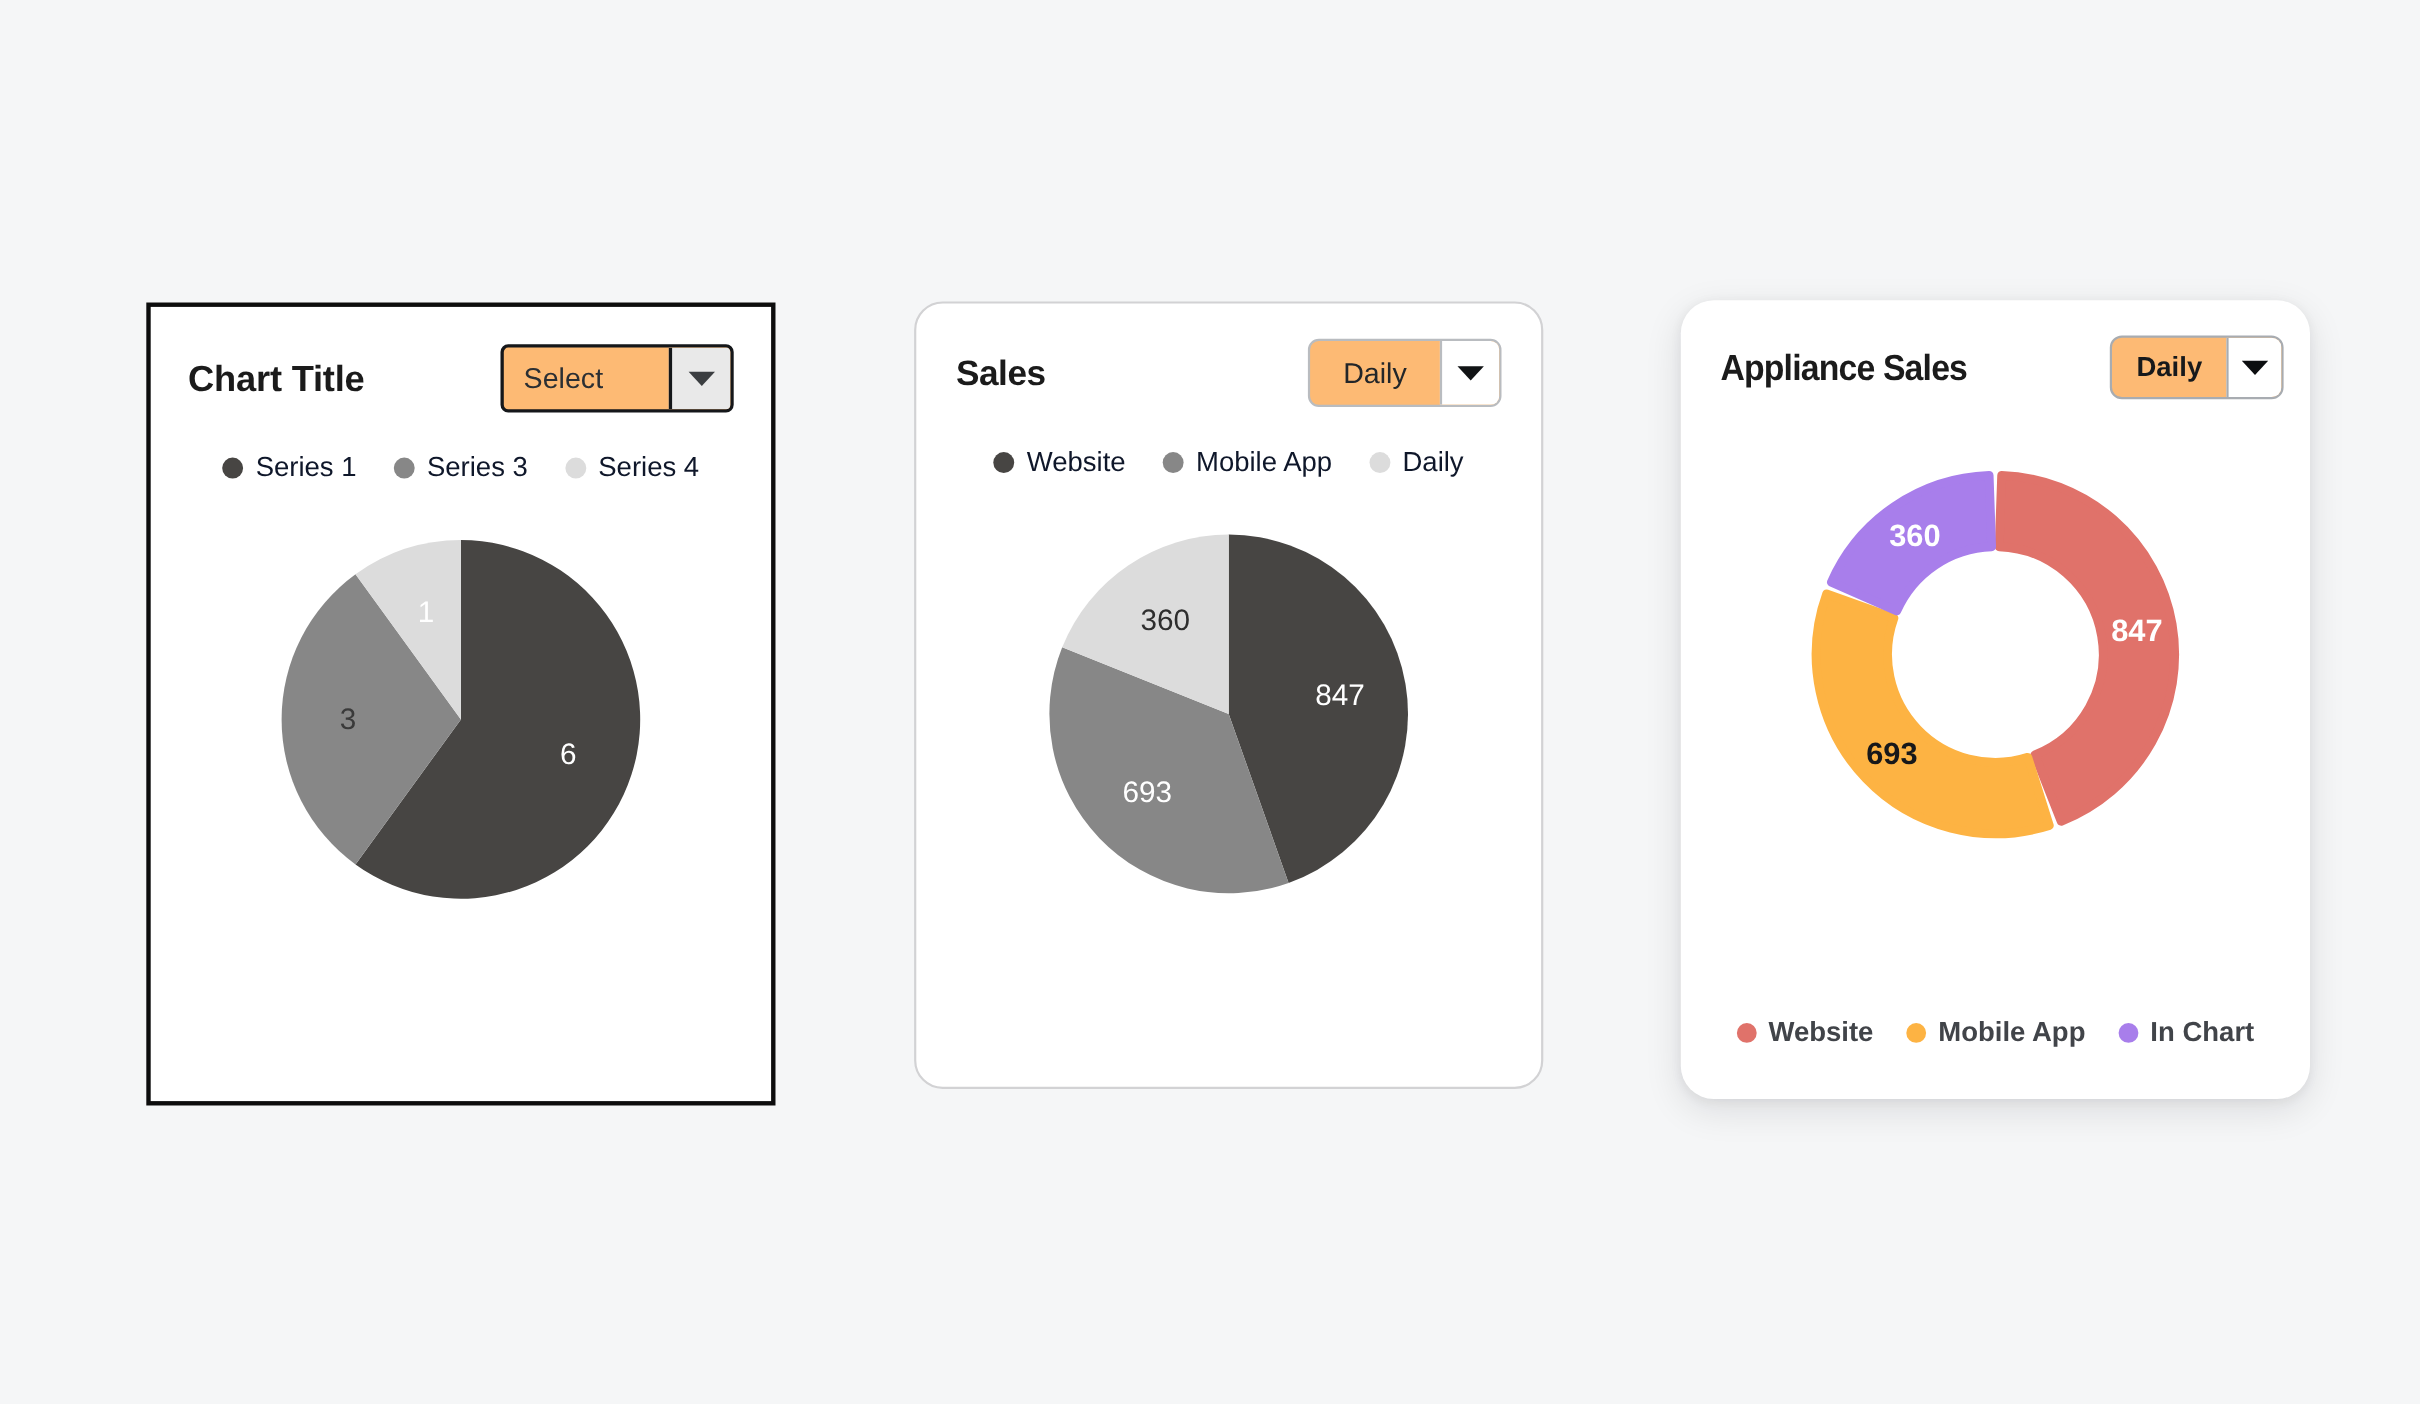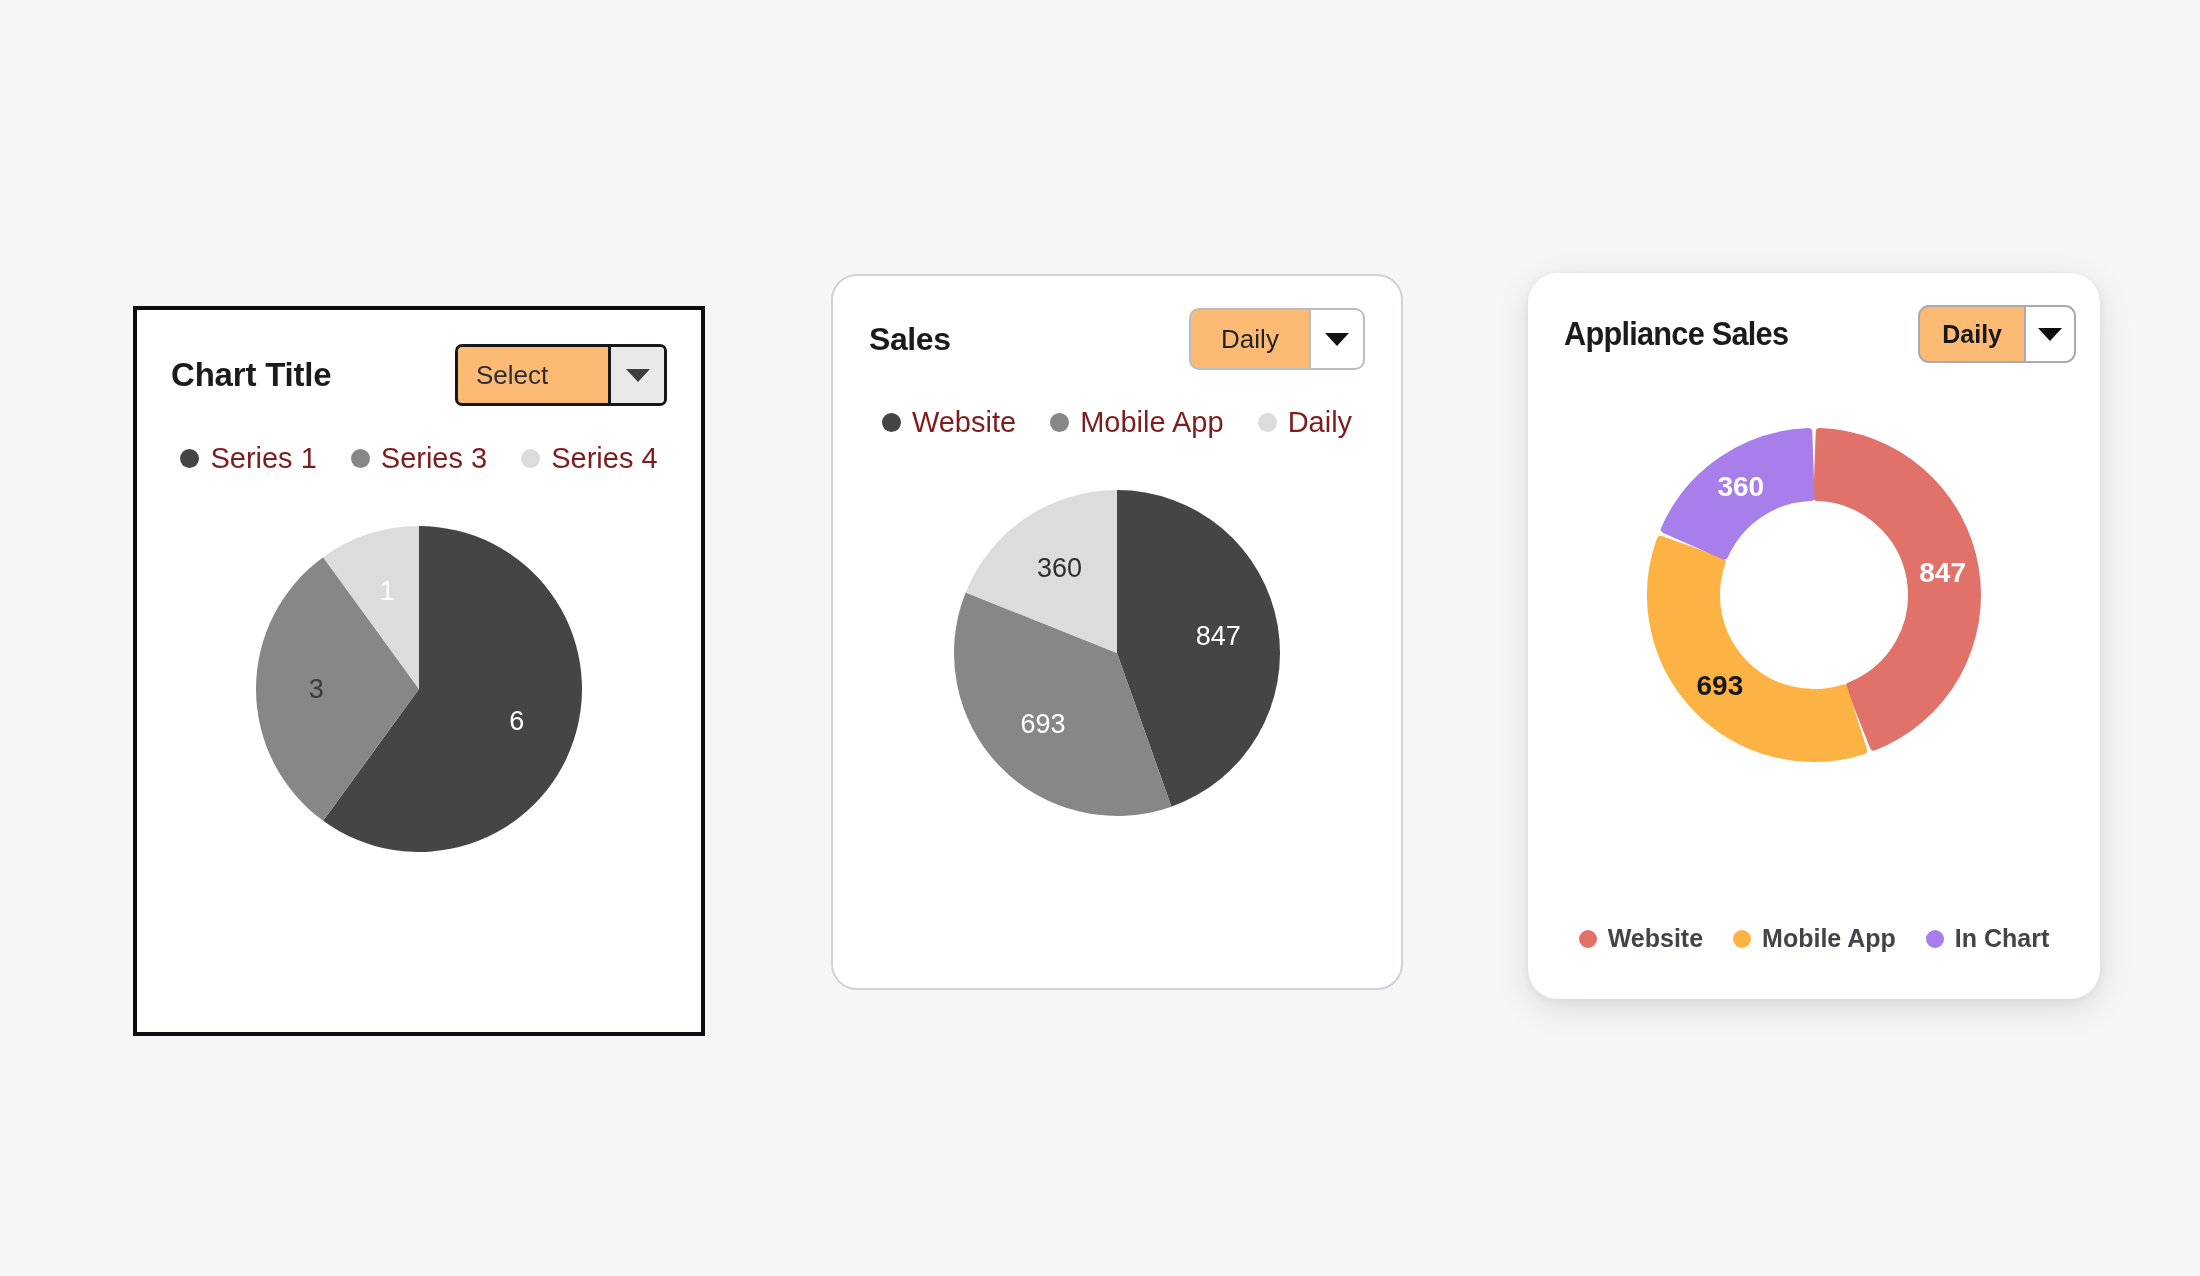--- a/index.html
+++ b/index.html
@@ -23,21 +23,20 @@
   }
 
   
   #card-basic {
     left: 133px;
     top: 275px;
     width: 572px;
     height: 730px;
     border: 4px solid #0d0d0d;
     border-radius: 0;
-    margin-top: 31px;
   }
 
   
   #card-sales {
     left: 831px;
     top: 274px;
     width: 572px;
     height: 716px;
     border: 2px solid #d2d2d4;
     border-radius: 26px;
@@ -186,22 +185,22 @@
     gap: 11px;
     white-space: nowrap;
   }
   .legend-dot {
     width: 19px;
     height: 19px;
     border-radius: 50%;
     flex: 0 0 auto;
   }
   .legend-label {
-    font-size: 29px;
-    color: #7f1d1d;
+    font-size: 25px;
+    color: #0f172a;
   }
   #legend-basic, #legend-sales {
     margin-top: 36px;
   }
   #legend-appliance {
     position: absolute;
     left: 0;
     right: 0;
     bottom: 46px;
     gap: 30px;

